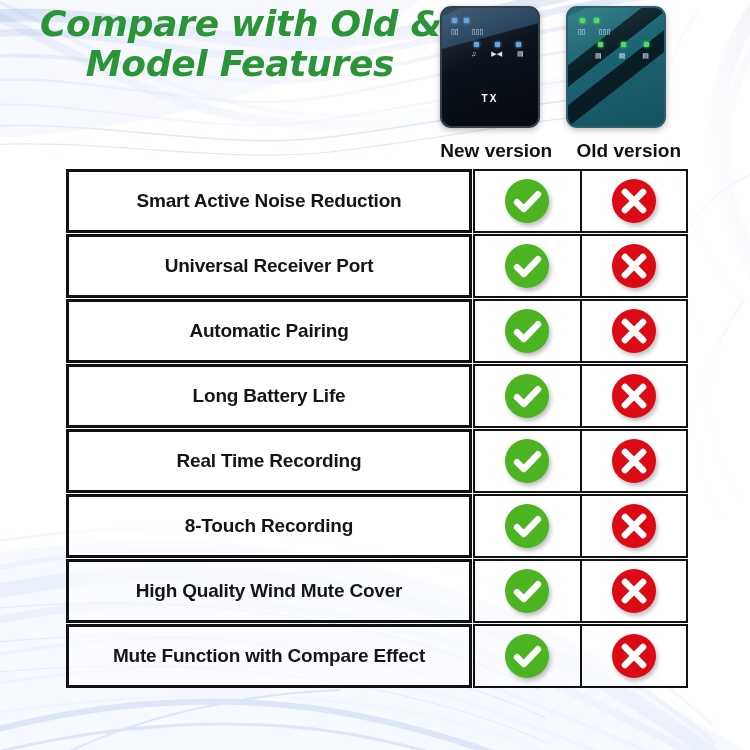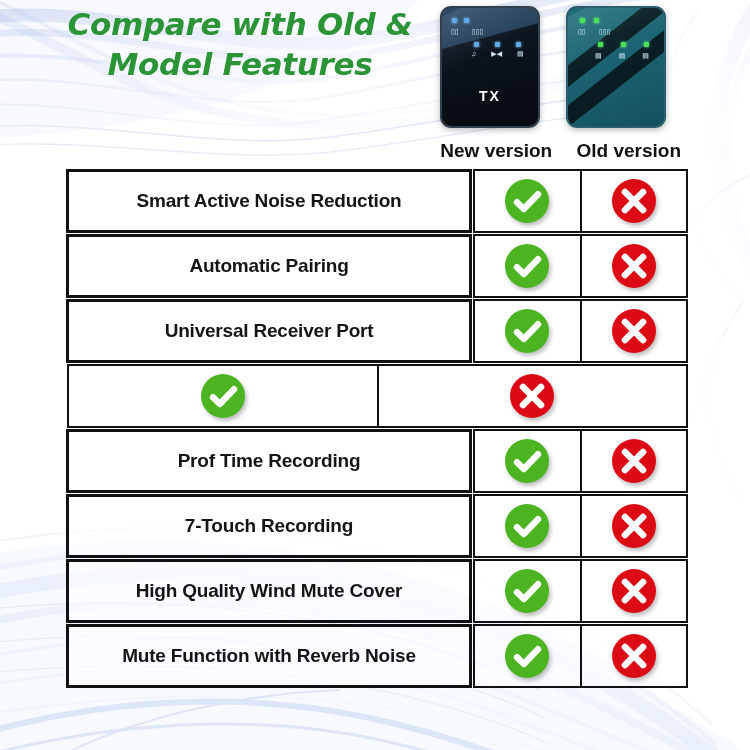--- a/index.html
+++ b/index.html
@@ -31,21 +31,21 @@
     left: 40px;
     top: 4px;
     width: 400px;
     z-index: 3;
     text-align: center;
   }
   .title-line {
     font-family: "DejaVu Sans", sans-serif;
     font-style: italic;
     font-weight: bold;
-    font-size: 31px;
+    font-size: 36px;
     line-height: 40px;
     color: #2a9436;
     letter-spacing: -0.3px;
     white-space: nowrap;
   }
 
   
   .products {
     position: absolute;
     left: 440px;
@@ -91,21 +91,21 @@
   }
   .stripe.s1 { top: 22px; }
   .stripe.s2 { top: 62px; }
   .dev-label {
     position: absolute;
     left: 0; right: 0;
     bottom: 22px;
     text-align: center;
     color: #ffffff;
     font-weight: bold;
-    font-size: 14px;
+    font-size: 10px;
     letter-spacing: 2px;
     font-family: "Liberation Sans", sans-serif;
   }
   .led-row { position: absolute; display: flex; gap: 7px; }
   .led {
     width: 5px; height: 5px; border-radius: 1px;
   }
   .led.green { background: #4ce05a; box-shadow: 0 0 3px #63ff72; }
   .led.blue  { background: #5ea8e8; box-shadow: 0 0 3px #7fc5ff; }
   .icon-row { position: absolute; display: flex; gap: 13px; }
@@ -337,20 +337,41 @@
           <span class="mark">
             <svg width="46" height="46" viewBox="0 0 46 46">
               <circle cx="23" cy="23" r="22" fill="#DC0A14"></circle>
               <path d="M14 14 L32 32 M32 14 L14 32" fill="none" stroke="#ffffff" stroke-width="6.6" stroke-linecap="round"></path>
             </svg>
           </span>
         </div>
       </div>
       <div class="row">
         <div class="cell-feature">
+          <span class="feature-text">Universal Receiver Port</span>
+        </div>
+        <div class="cell-mark first">
+          <span class="mark">
+            <svg width="46" height="46" viewBox="0 0 46 46">
+              <circle cx="23" cy="23" r="22" fill="#4CB321"></circle>
+              <path d="M13 24.2 L19.8 31 L34 16.2" fill="none" stroke="#ffffff" stroke-width="6.4" stroke-linecap="round" stroke-linejoin="round"></path>
+            </svg>
+          </span>
+        </div>
+        <div class="cell-mark">
+          <span class="mark">
+            <svg width="46" height="46" viewBox="0 0 46 46">
+              <circle cx="23" cy="23" r="22" fill="#DC0A14"></circle>
+              <path d="M14 14 L32 32 M32 14 L14 32" fill="none" stroke="#ffffff" stroke-width="6.6" stroke-linecap="round"></path>
+            </svg>
+          </span>
+        </div>
+      </div>
+      <div class="row">
+        <div class="cell-feature">
           <span class="feature-text">Automatic Pairing</span>
         </div>
         <div class="cell-mark first">
           <span class="mark">
             <svg width="46" height="46" viewBox="0 0 46 46">
               <circle cx="23" cy="23" r="22" fill="#4CB321"></circle>
               <path d="M13 24.2 L19.8 31 L34 16.2" fill="none" stroke="#ffffff" stroke-width="6.4" stroke-linecap="round" stroke-linejoin="round"></path>
             </svg>
           </span>
         </div>
@@ -358,81 +379,63 @@
           <span class="mark">
             <svg width="46" height="46" viewBox="0 0 46 46">
               <circle cx="23" cy="23" r="22" fill="#DC0A14"></circle>
               <path d="M14 14 L32 32 M32 14 L14 32" fill="none" stroke="#ffffff" stroke-width="6.6" stroke-linecap="round"></path>
             </svg>
           </span>
         </div>
       </div>
       <div class="row">
         <div class="cell-feature">
-          <span class="feature-text">Universal Receiver Port</span>
-        </div>
-        <div class="cell-mark first">
-          <span class="mark">
-            <svg width="46" height="46" viewBox="0 0 46 46">
-              <circle cx="23" cy="23" r="22" fill="#4CB321"></circle>
-              <path d="M13 24.2 L19.8 31 L34 16.2" fill="none" stroke="#ffffff" stroke-width="6.4" stroke-linecap="round" stroke-linejoin="round"></path>
-            </svg>
-          </span>
-        </div>
-        <div class="cell-mark">
-          <span class="mark">
-            <svg width="46" height="46" viewBox="0 0 46 46">
-              <circle cx="23" cy="23" r="22" fill="#DC0A14"></circle>
-              <path d="M14 14 L32 32 M32 14 L14 32" fill="none" stroke="#ffffff" stroke-width="6.6" stroke-linecap="round"></path>
-            </svg>
-          </span>
-        </div>
-      </div>
-      <div class="row">
-        <div class="cell-mark first">
-          <span class="mark">
-            <svg width="46" height="46" viewBox="0 0 46 46">
-              <circle cx="23" cy="23" r="22" fill="#4CB321"></circle>
-              <path d="M13 24.2 L19.8 31 L34 16.2" fill="none" stroke="#ffffff" stroke-width="6.4" stroke-linecap="round" stroke-linejoin="round"></path>
-            </svg>
-          </span>
-        </div>
-        <div class="cell-mark">
-          <span class="mark">
-            <svg width="46" height="46" viewBox="0 0 46 46">
-              <circle cx="23" cy="23" r="22" fill="#DC0A14"></circle>
-              <path d="M14 14 L32 32 M32 14 L14 32" fill="none" stroke="#ffffff" stroke-width="6.6" stroke-linecap="round"></path>
-            </svg>
-          </span>
-        </div>
-      </div>
-      <div class="row">
-        <div class="cell-feature">
-          <span class="feature-text">Prof Time Recording</span>
-        </div>
-        <div class="cell-mark first">
-          <span class="mark">
-            <svg width="46" height="46" viewBox="0 0 46 46">
-              <circle cx="23" cy="23" r="22" fill="#4CB321"></circle>
-              <path d="M13 24.2 L19.8 31 L34 16.2" fill="none" stroke="#ffffff" stroke-width="6.4" stroke-linecap="round" stroke-linejoin="round"></path>
-            </svg>
-          </span>
-        </div>
-        <div class="cell-mark">
-          <span class="mark">
-            <svg width="46" height="46" viewBox="0 0 46 46">
-              <circle cx="23" cy="23" r="22" fill="#DC0A14"></circle>
-              <path d="M14 14 L32 32 M32 14 L14 32" fill="none" stroke="#ffffff" stroke-width="6.6" stroke-linecap="round"></path>
-            </svg>
-          </span>
-        </div>
-      </div>
-      <div class="row">
-        <div class="cell-feature">
-          <span class="feature-text">7-Touch Recording</span>
+          <span class="feature-text">Long Battery Life</span>
+        </div>
+        <div class="cell-mark first">
+          <span class="mark">
+            <svg width="46" height="46" viewBox="0 0 46 46">
+              <circle cx="23" cy="23" r="22" fill="#4CB321"></circle>
+              <path d="M13 24.2 L19.8 31 L34 16.2" fill="none" stroke="#ffffff" stroke-width="6.4" stroke-linecap="round" stroke-linejoin="round"></path>
+            </svg>
+          </span>
+        </div>
+        <div class="cell-mark">
+          <span class="mark">
+            <svg width="46" height="46" viewBox="0 0 46 46">
+              <circle cx="23" cy="23" r="22" fill="#DC0A14"></circle>
+              <path d="M14 14 L32 32 M32 14 L14 32" fill="none" stroke="#ffffff" stroke-width="6.6" stroke-linecap="round"></path>
+            </svg>
+          </span>
+        </div>
+      </div>
+      <div class="row">
+        <div class="cell-feature">
+          <span class="feature-text">Real Time Recording</span>
+        </div>
+        <div class="cell-mark first">
+          <span class="mark">
+            <svg width="46" height="46" viewBox="0 0 46 46">
+              <circle cx="23" cy="23" r="22" fill="#4CB321"></circle>
+              <path d="M13 24.2 L19.8 31 L34 16.2" fill="none" stroke="#ffffff" stroke-width="6.4" stroke-linecap="round" stroke-linejoin="round"></path>
+            </svg>
+          </span>
+        </div>
+        <div class="cell-mark">
+          <span class="mark">
+            <svg width="46" height="46" viewBox="0 0 46 46">
+              <circle cx="23" cy="23" r="22" fill="#DC0A14"></circle>
+              <path d="M14 14 L32 32 M32 14 L14 32" fill="none" stroke="#ffffff" stroke-width="6.6" stroke-linecap="round"></path>
+            </svg>
+          </span>
+        </div>
+      </div>
+      <div class="row">
+        <div class="cell-feature">
+          <span class="feature-text">8-Touch Recording</span>
         </div>
         <div class="cell-mark first">
           <span class="mark">
             <svg width="46" height="46" viewBox="0 0 46 46">
               <circle cx="23" cy="23" r="22" fill="#4CB321"></circle>
               <path d="M13 24.2 L19.8 31 L34 16.2" fill="none" stroke="#ffffff" stroke-width="6.4" stroke-linecap="round" stroke-linejoin="round"></path>
             </svg>
           </span>
         </div>
         <div class="cell-mark">
@@ -460,21 +463,21 @@
           <span class="mark">
             <svg width="46" height="46" viewBox="0 0 46 46">
               <circle cx="23" cy="23" r="22" fill="#DC0A14"></circle>
               <path d="M14 14 L32 32 M32 14 L14 32" fill="none" stroke="#ffffff" stroke-width="6.6" stroke-linecap="round"></path>
             </svg>
           </span>
         </div>
       </div>
       <div class="row">
         <div class="cell-feature">
-          <span class="feature-text">Mute Function with Reverb Noise</span>
+          <span class="feature-text">Mute Function with Compare Effect</span>
         </div>
         <div class="cell-mark first">
           <span class="mark">
             <svg width="46" height="46" viewBox="0 0 46 46">
               <circle cx="23" cy="23" r="22" fill="#4CB321"></circle>
               <path d="M13 24.2 L19.8 31 L34 16.2" fill="none" stroke="#ffffff" stroke-width="6.4" stroke-linecap="round" stroke-linejoin="round"></path>
             </svg>
           </span>
         </div>
         <div class="cell-mark">

